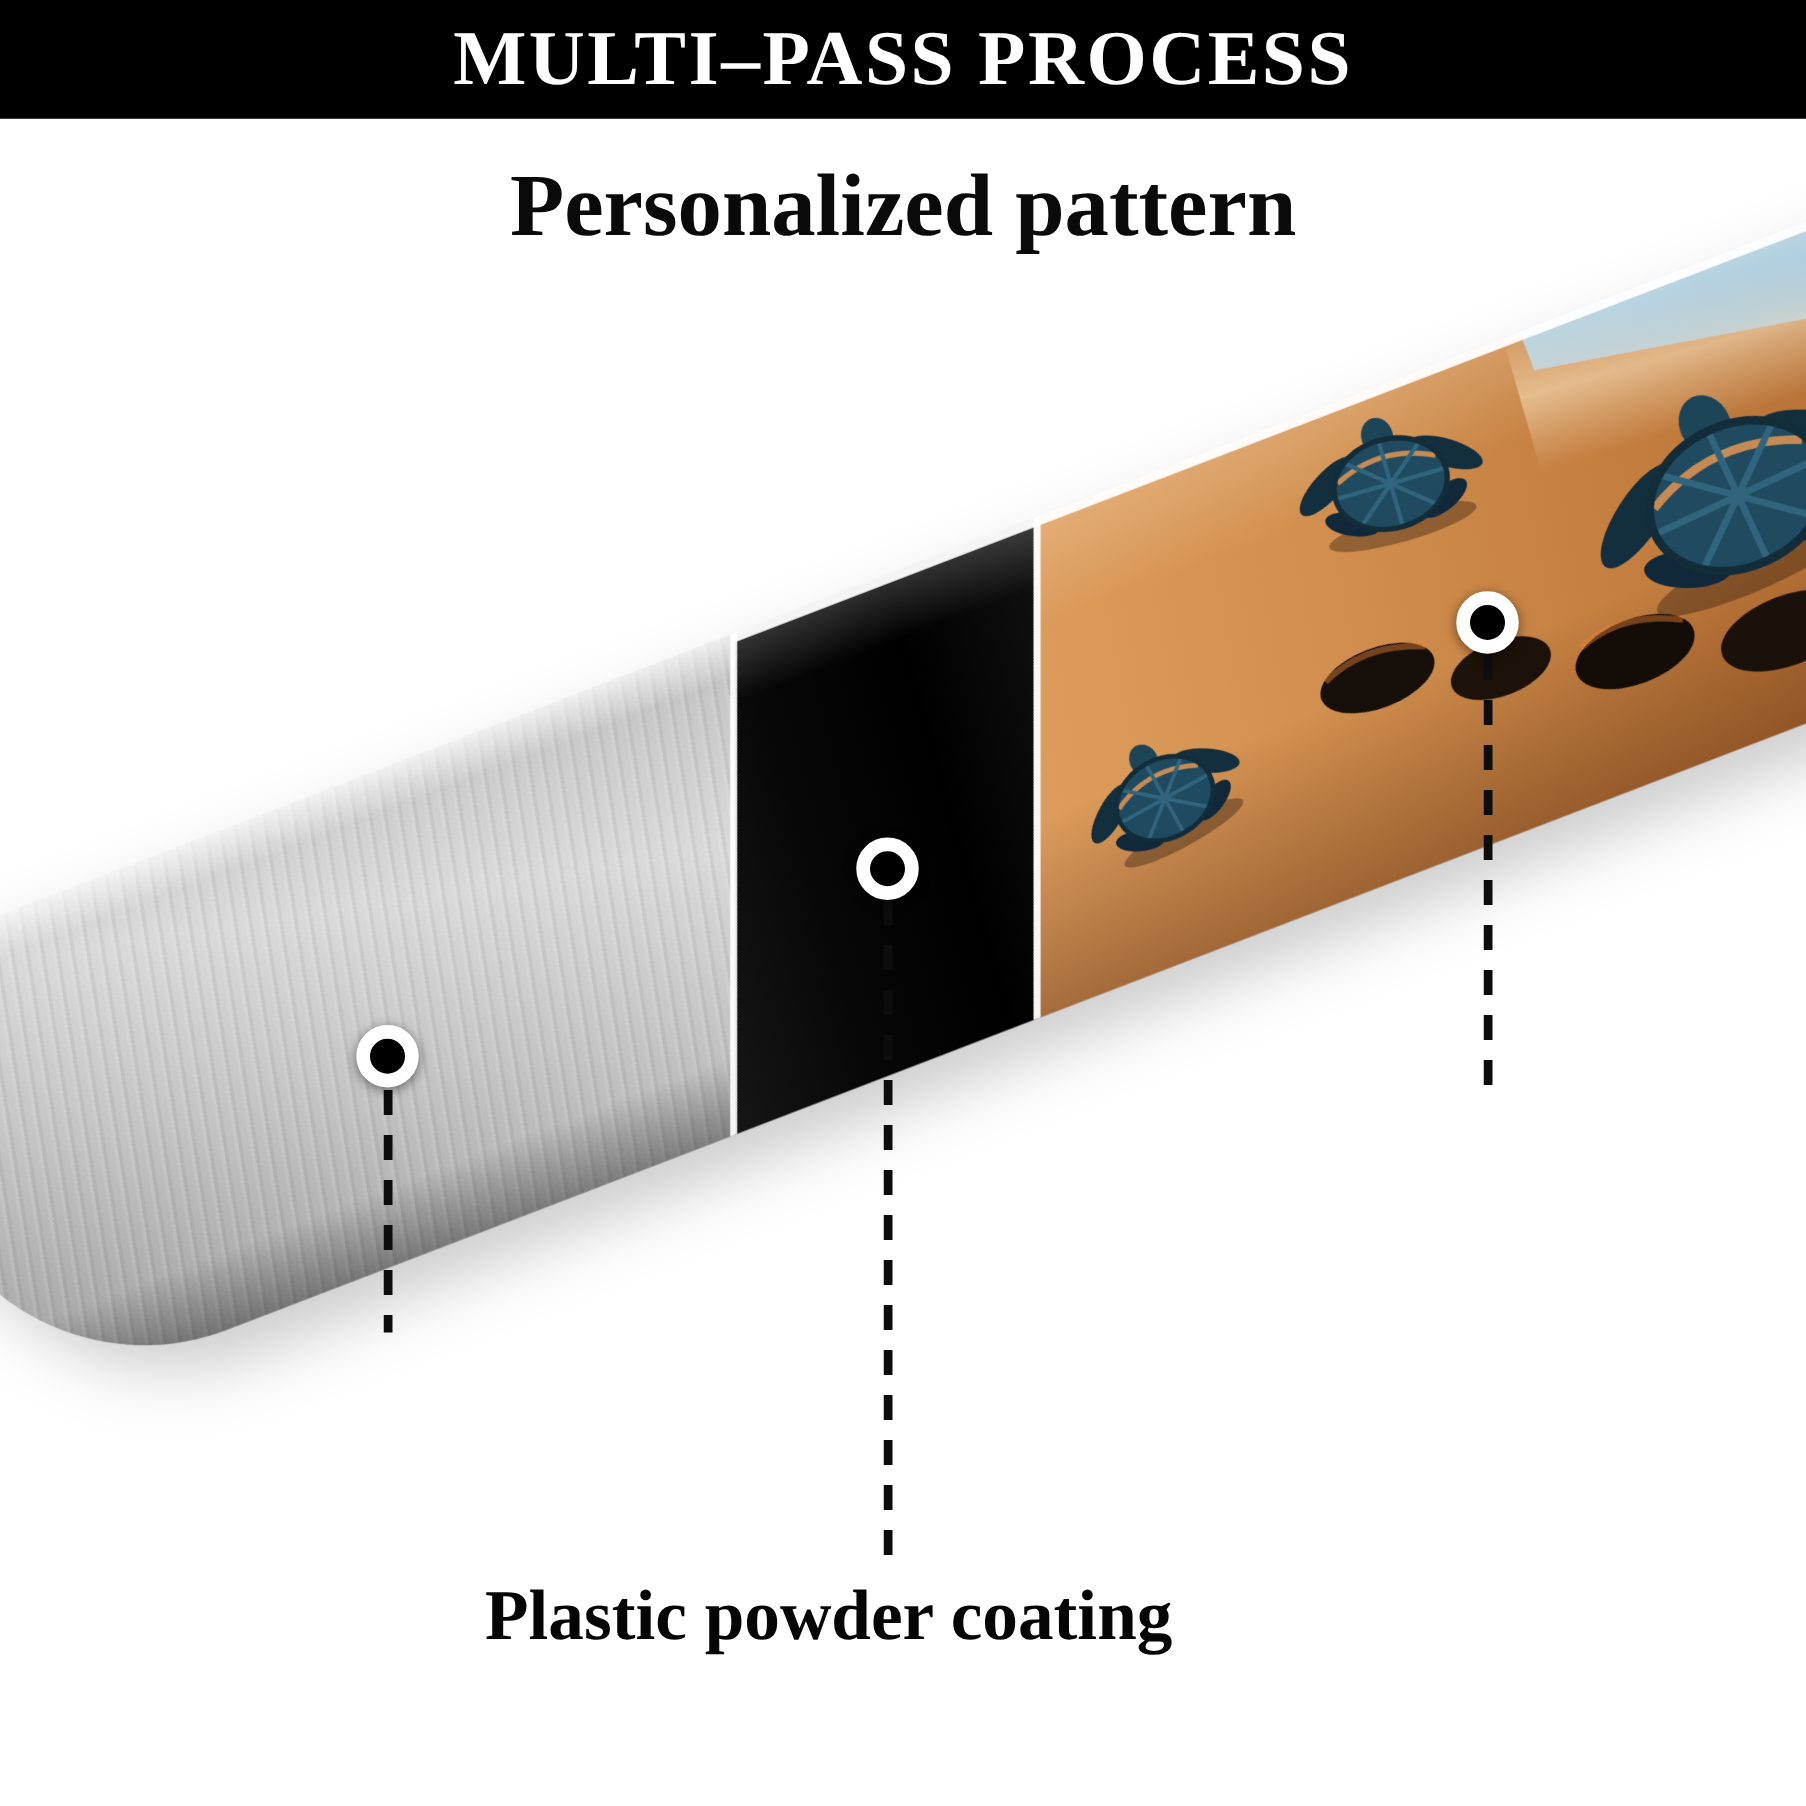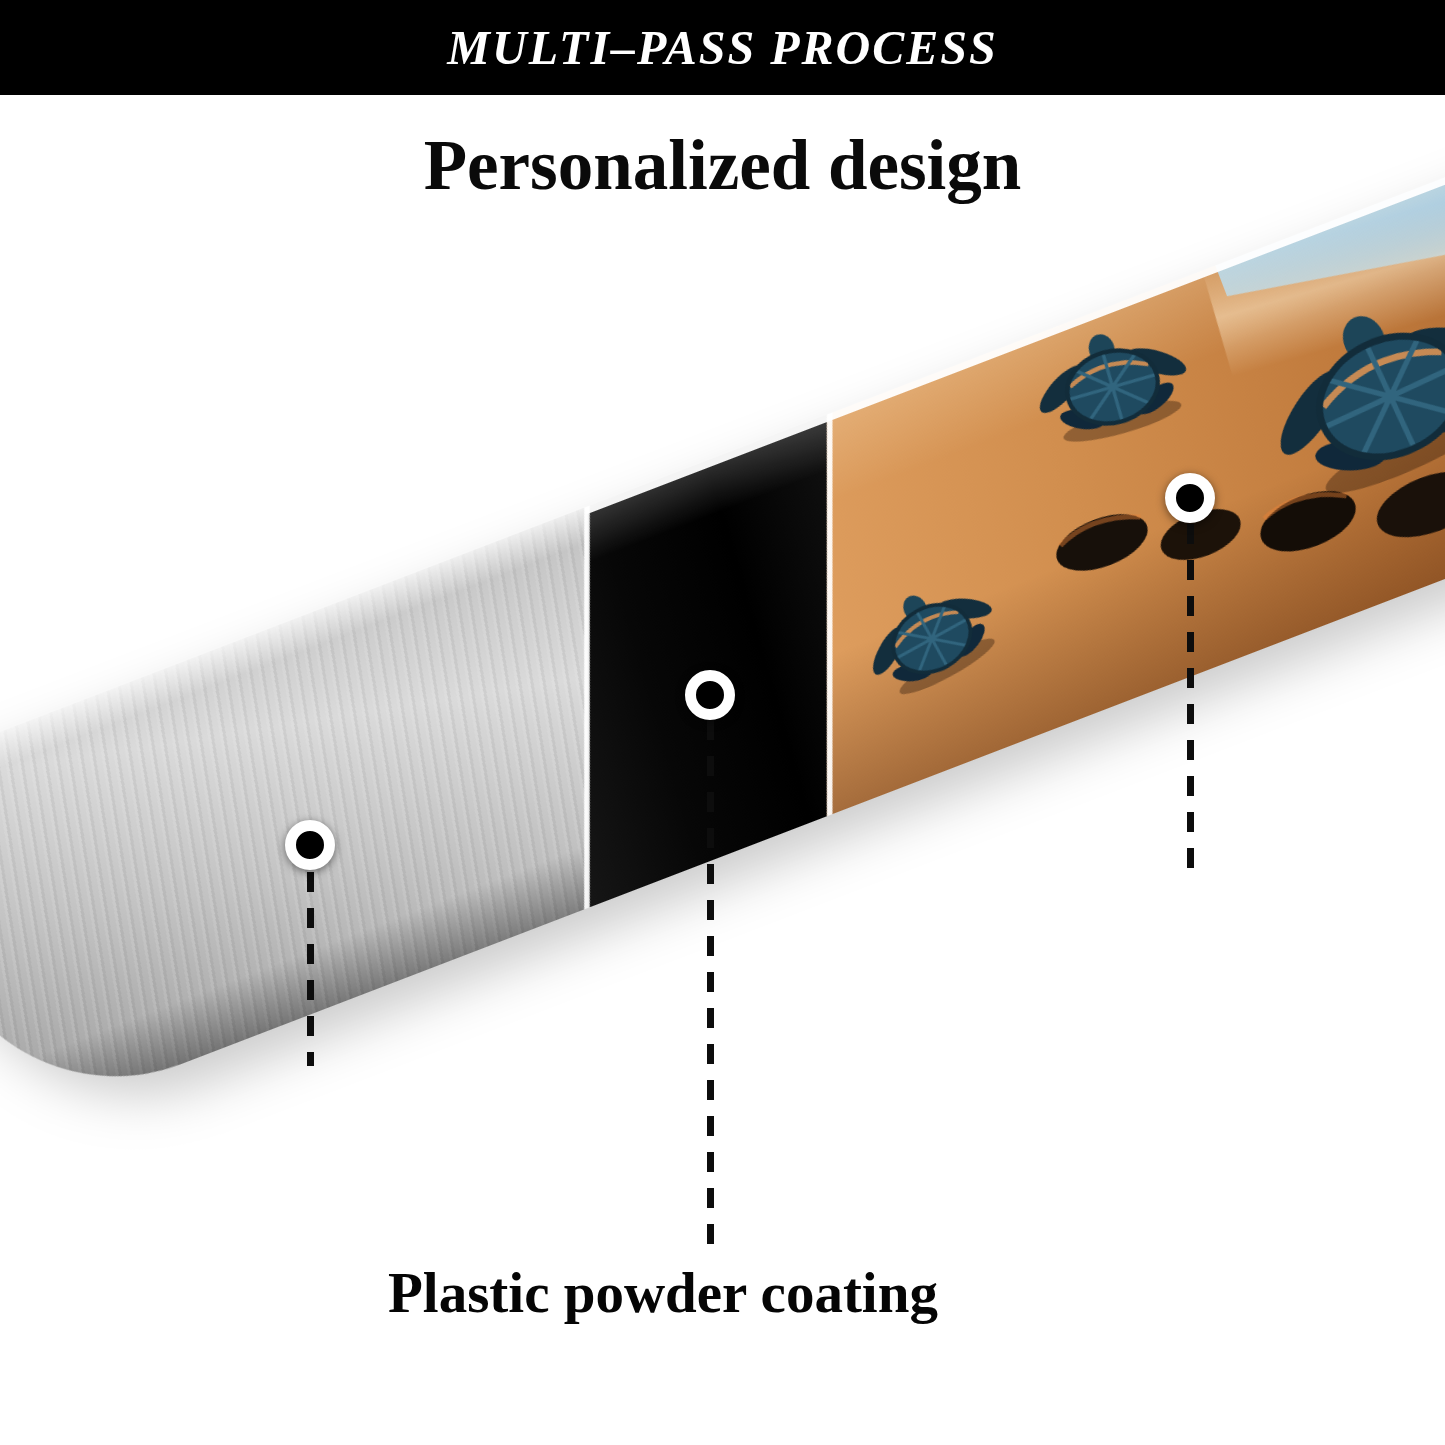--- a/index.html
+++ b/index.html
@@ -6,21 +6,21 @@
   .stage{
     position:relative;width:1445px;height:1445px;overflow:hidden;background:#ffffff;
     font-family:"Liberation Serif","DejaVu Serif",serif;color:#000;
   }
   
   .top-banner{
     position:absolute;left:0;top:0;width:100%;height:95px;background:#000;
     display:flex;align-items:center;justify-content:center;
   }
   .top-banner .title{
-    color:#fff;font-size:48px;font-weight:700;letter-spacing:2px;white-space:nowrap;font-style:italic;
+    color:#fff;font-size:62px;font-weight:700;letter-spacing:2px;white-space:nowrap;
   }
   
   .headline{
     position:absolute;left:0;top:118px;width:100%;text-align:center;
     font-size:71px;font-weight:700;line-height:1.33;color:#0a0a0a;
   }
   
   .assembly{
     position:absolute;left:-60px;top:755px;width:2050px;height:375px;
     transform:rotate(-21deg);transform-origin:0 0;
@@ -124,21 +124,21 @@
         <ellipse cx="100" cy="76" rx="54" ry="42" fill="none" stroke="#122c3a" stroke-width="5"></ellipse>
       </g>
     </defs>
   </svg>
 
   <div class="top-banner">
     <div class="title">MULTI–PASS PROCESS</div>
   </div>
 
   <div class="headline">
-    <div>Personalized design</div>
+    <div>Personalized pattern</div>
   </div>
 
   <div class="assembly">
     <div class="frame-strip">
 
       <div class="seg-coating"></div>
 
       <div class="seg-printed">
         <div class="sky"></div>
         <div class="wetband"></div>

